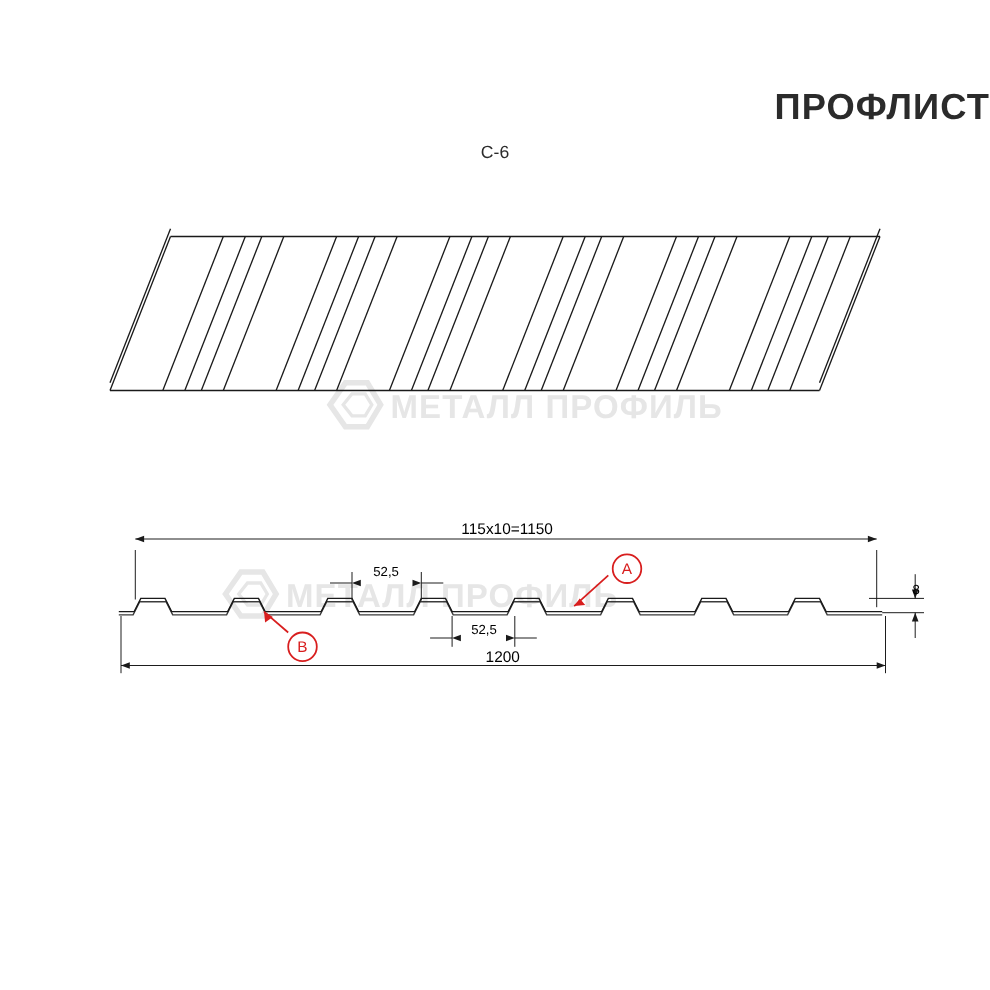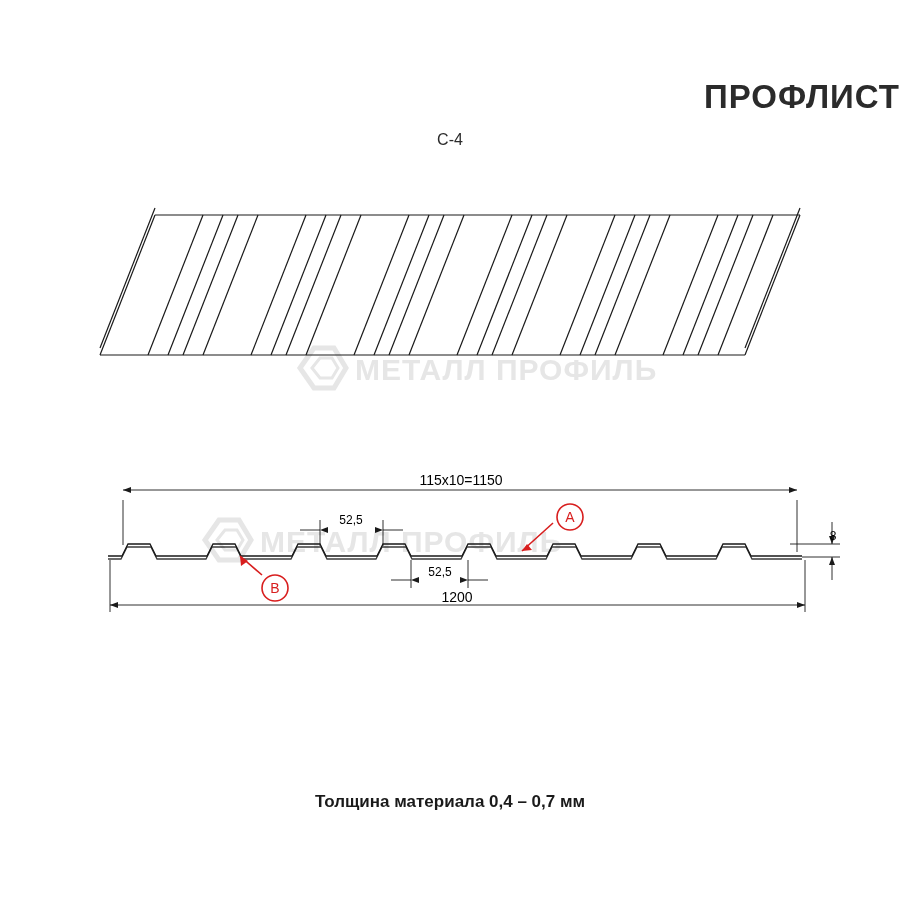--- a/index.html
+++ b/index.html
@@ -78,21 +78,21 @@
     fill: #d81e1e;
     font-weight: normal;
   }
 </style>
 </head>
 <body>
 
 <div class="page">
 
   <div class="title">ПРОФЛИСТ</div>
-  <div class="subtitle">С-4</div>
+  <div class="subtitle">С-6</div>
 
   <svg class="drawing" width="900" height="900" viewBox="0 0 900 900">
 
     <g opacity="1">
       <g transform="translate(300,340)">
         <path d="M0,28 L14,8 L34,8 L46,28 L34,48 L14,48 Z" fill="none" stroke="#e6e6e6" stroke-width="5"></path>
         <path d="M12,28 L20,18 L32,18 L38,28 L32,38 L20,38 Z" fill="none" stroke="#e6e6e6" stroke-width="3"></path>
       </g>
       <text class="wm-text" x="355" y="380">МЕТАЛЛ ПРОФИЛЬ</text>
     </g>
@@ -226,15 +226,14 @@
 
     <g>
       <path d="M240,556 L262,575" stroke="#d81e1e" stroke-width="1.6" fill="none"></path>
       <path d="M240,556 l1,10 l7,-5 z" fill="#d81e1e" stroke="none"></path>
       <circle cx="275" cy="588" r="13" fill="#ffffff" stroke="#d81e1e" stroke-width="1.6"></circle>
       <text class="callout-letter" x="275" y="593" text-anchor="middle">B</text>
     </g>
 
   </svg>
 
-  <div class="footer">Толщина материала 0,4 – 0,7 мм</div>
 
 </div>
 
 </body></html>

